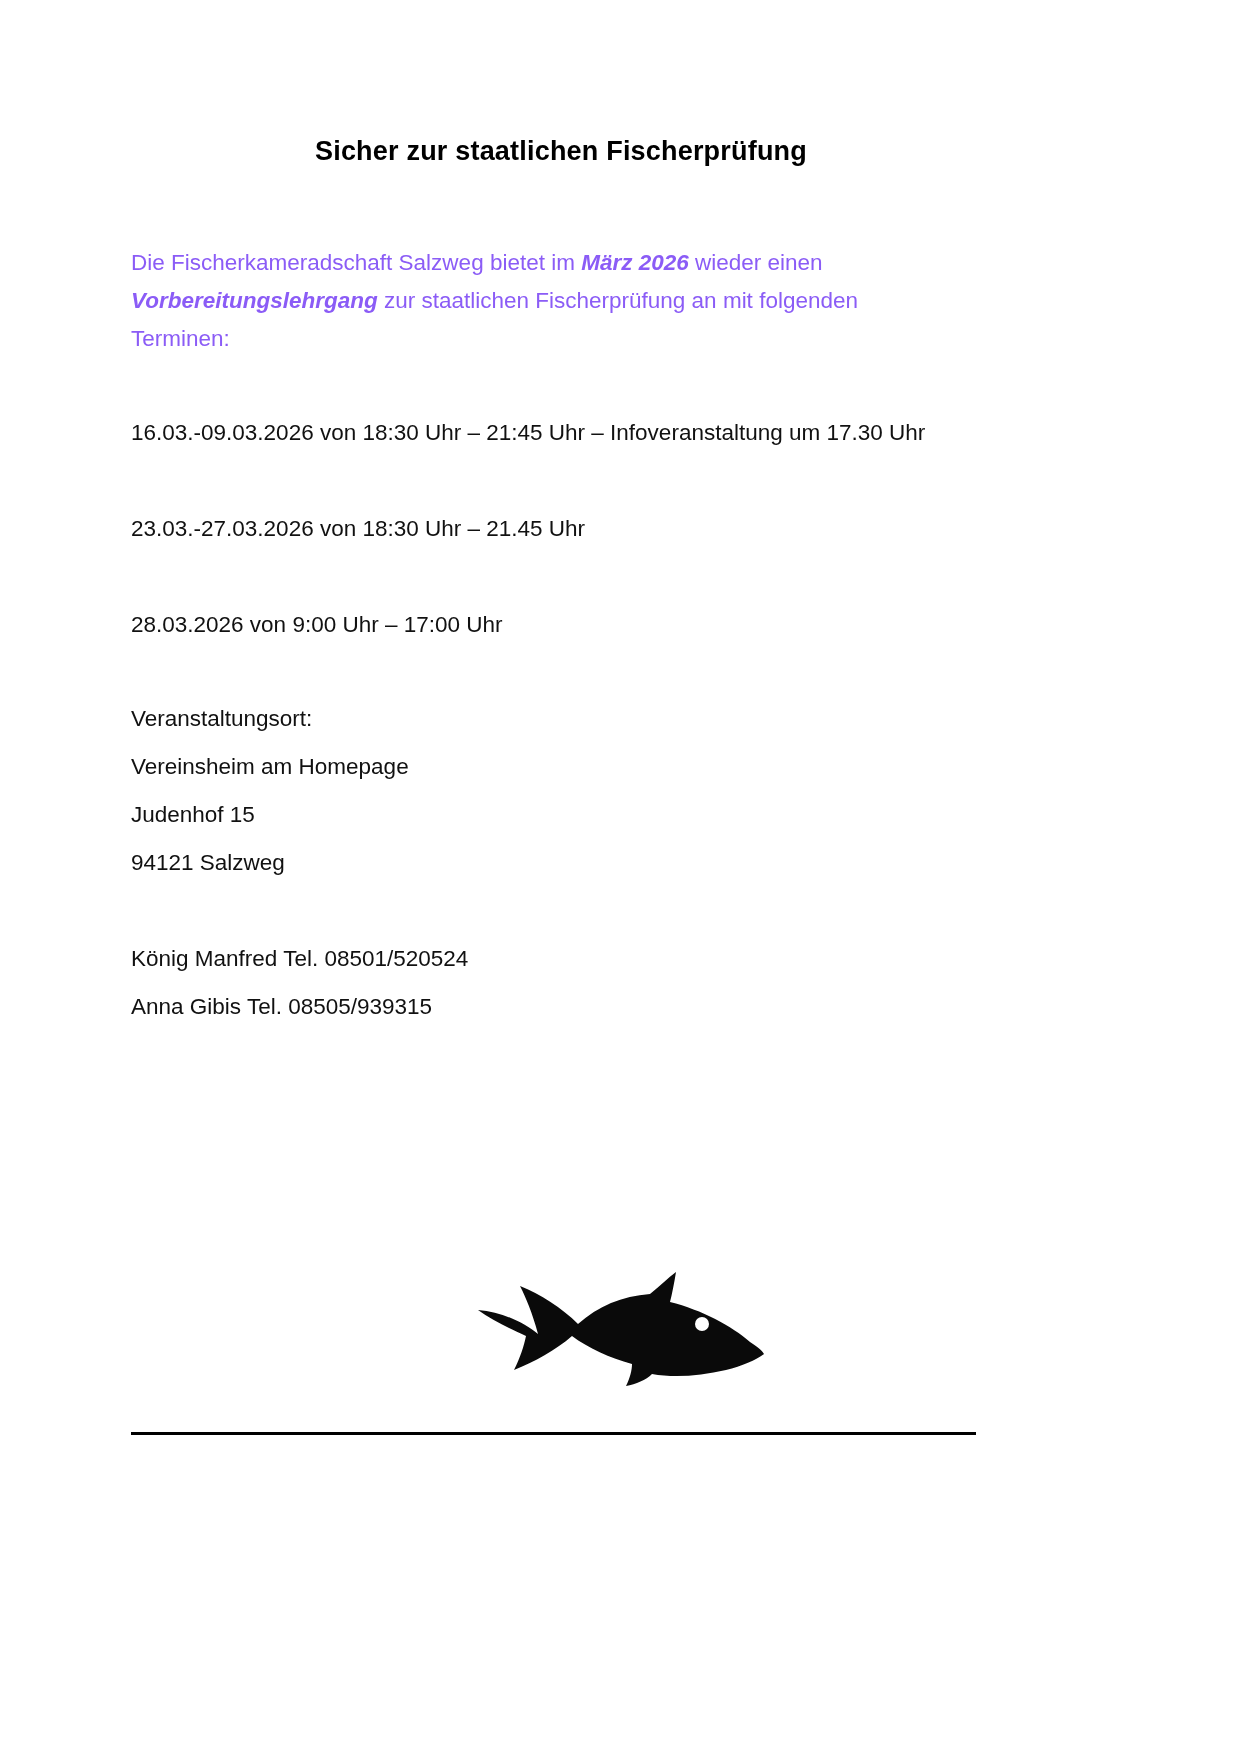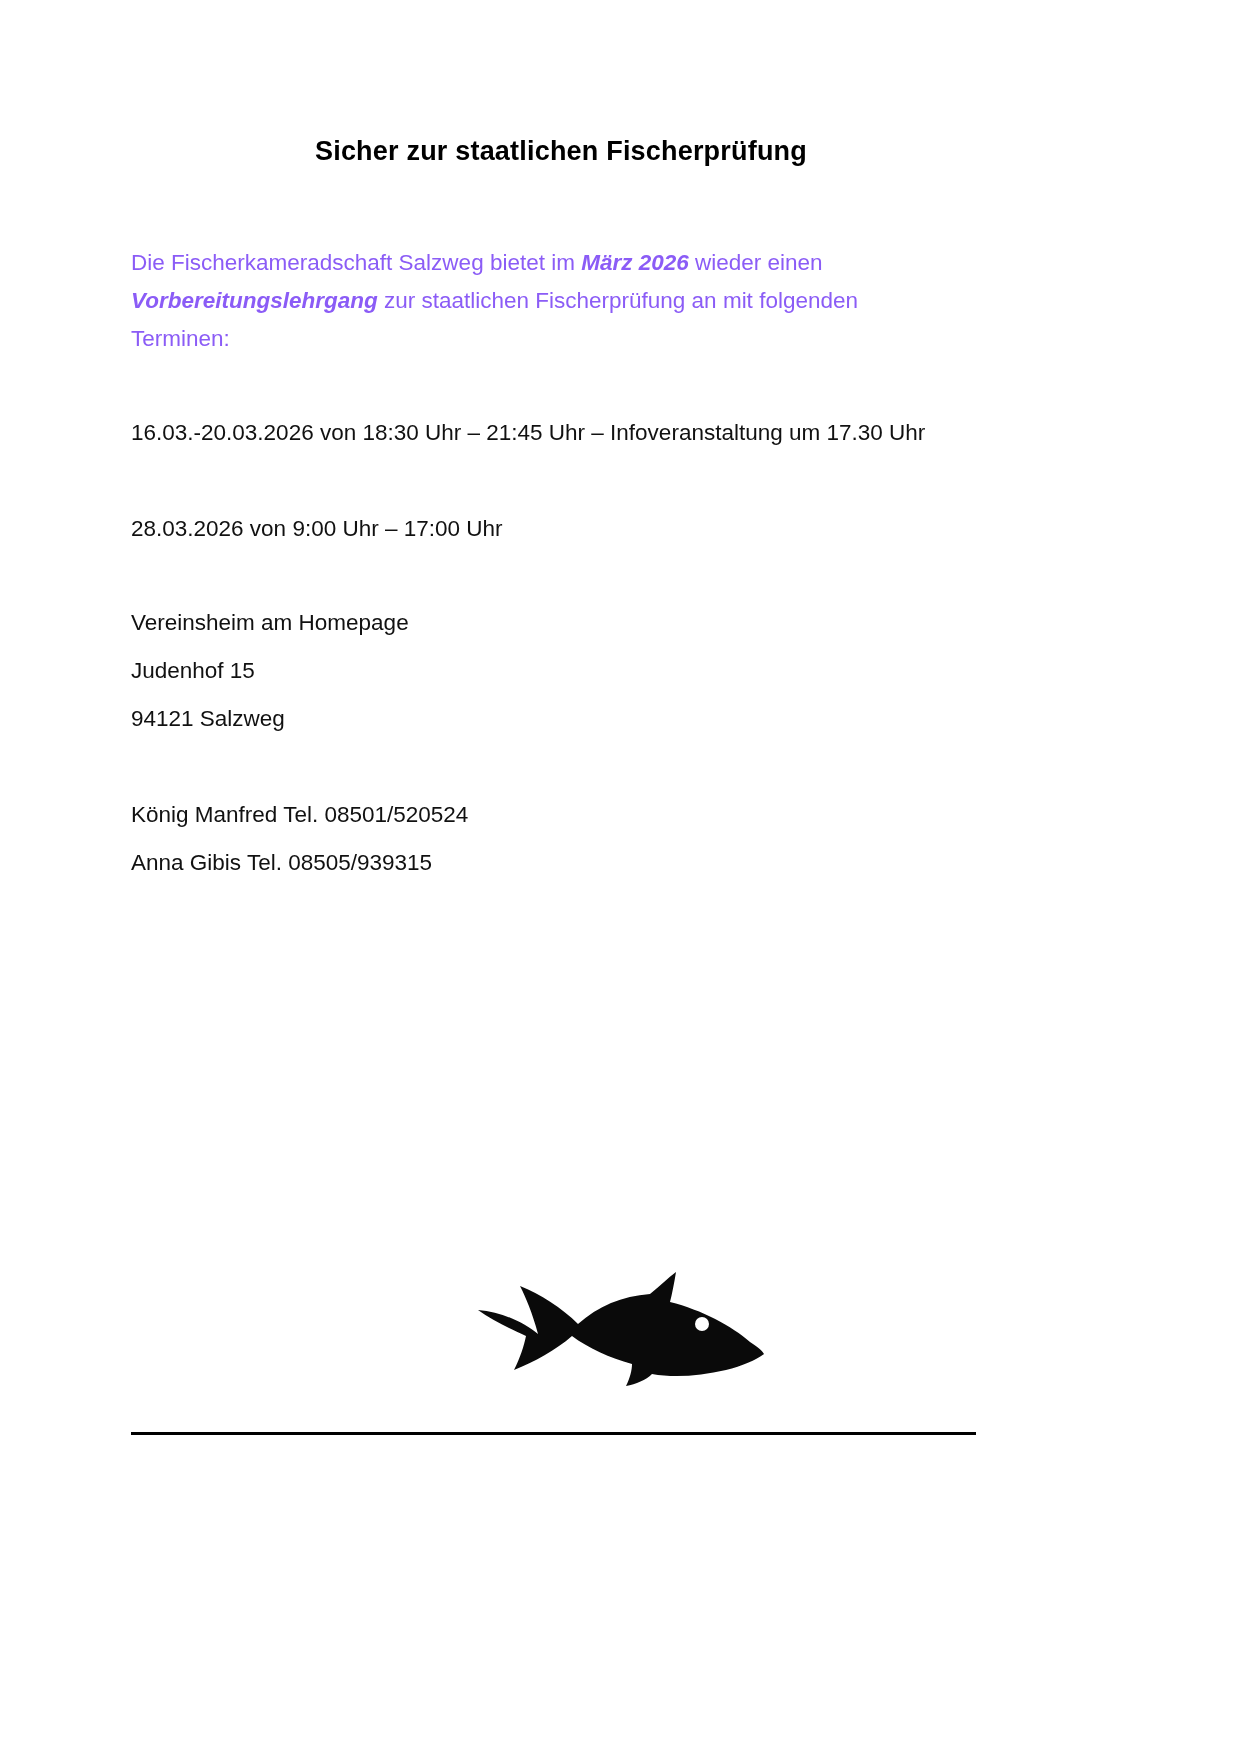--- a/index.html
+++ b/index.html
@@ -105,28 +105,32 @@
   <div class="content">
 
     <h1 class="doc-title">Sicher zur staatlichen Fischerprüfung</h1>
 
     <p class="intro">
       <span>Die Fischerkameradschaft Salzweg bietet im </span><span class="em">März 2026</span><span> wieder einen </span><span class="em">Vorbereitungslehrgang</span><span> zur staatlichen Fischerprüfung an mit folgenden Terminen:</span>
     </p>
 
     <div class="dates">
       <div class="date-row">
-        <div class="line">16.03.-20.03.2026 von 18:30 Uhr – 21:45 Uhr – Infoveranstaltung um 17.30 Uhr</div>
+        <div class="line">16.03.-09.03.2026 von 18:30 Uhr – 21:45 Uhr – Infoveranstaltung um 17.30 Uhr</div>
+      </div>
+      <div class="date-row">
+        <div class="line">23.03.-27.03.2026 von 18:30 Uhr – 21.45 Uhr</div>
       </div>
       <div class="date-row">
         <div class="line">28.03.2026 von 9:00 Uhr – 17:00 Uhr</div>
       </div>
     </div>
 
     <div class="venue">
+      <div class="line">Veranstaltungsort:</div>
       <div class="line">Vereinsheim am Homepage</div>
       <div class="line">Judenhof 15</div>
       <div class="line">94121 Salzweg</div>
     </div>
 
 
     <div class="contact">
       <div class="line">König Manfred Tel. 08501/520524</div>
       <div class="line">Anna Gibis Tel. 08505/939315</div>
     </div>

